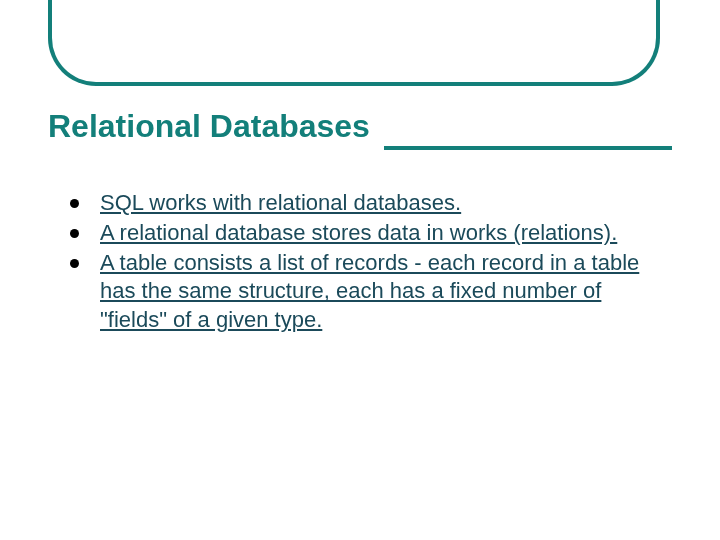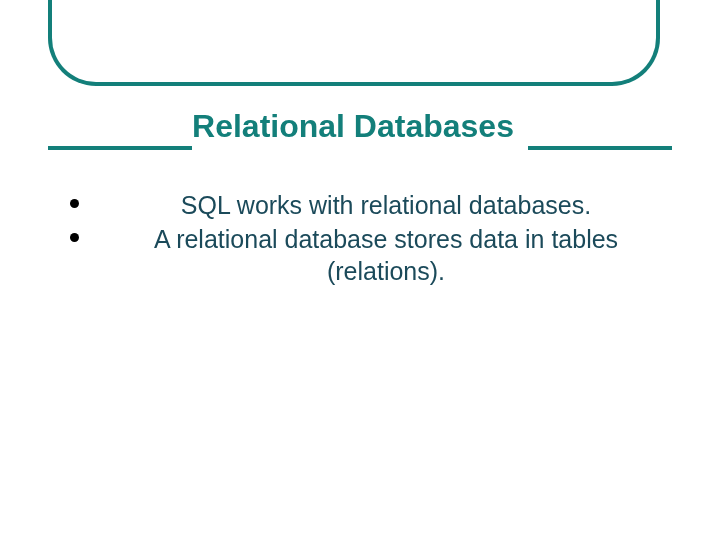--- a/index.html
+++ b/index.html
@@ -1,19 +1,18 @@
 <!DOCTYPE html>
 <html><head>
   <meta charset="utf-8">
   <style>
     * {
       margin: 0;
       padding: 0;
       box-sizing: border-box;
-      text-align: center;
     }
     body {
       width: 720px;
       height: 540px;
       background: #ffffff;
       font-family: Arial, Helvetica, sans-serif;
       position: relative;
       overflow: hidden;
     }
     .top-decoration {
@@ -52,25 +51,26 @@
       top: 146px;
       z-index: 1;
     }
     .bullet-list {
       list-style: none;
       margin-top: 36px;
       padding-left: 22px;
     }
     .bullet-list li {
       position: relative;
-      font-size: 25px;
+      font-size: 22px;
       color: #1b4a5a;
       line-height: 1.28;
       margin-bottom: 2px;
       padding-left: 30px;
+      text-decoration: underline;
     }
     .bullet-list li::before {
       content: "";
       position: absolute;
       left: 0;
       top: 10px;
       width: 9px;
       height: 9px;
       background: #000000;
       border-radius: 50%;
@@ -79,15 +79,16 @@
 </head>
 <body>
 
 <div class="top-decoration"></div>
 
 <div class="slide-content">
   <h1 class="slide-title">Relational Databases</h1>
   <div class="title-underline"></div>
   <ul class="bullet-list">
     <li>SQL works with relational databases.</li>
-    <li> A relational database stores data in tables (relations).</li>
+    <li> A relational database stores data in works (relations).</li>
+    <li>A table consists a list of records - each record in a table has the same structure, each has a fixed number of "fields" of a given type.</li>
   </ul>
 </div>
 
 </body></html>

